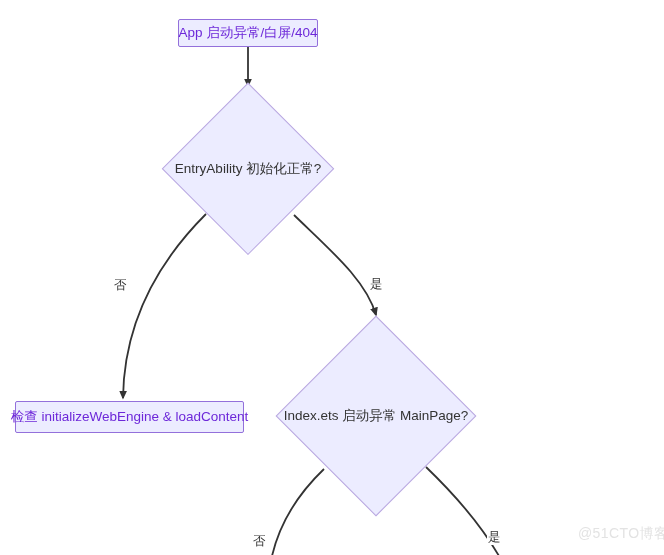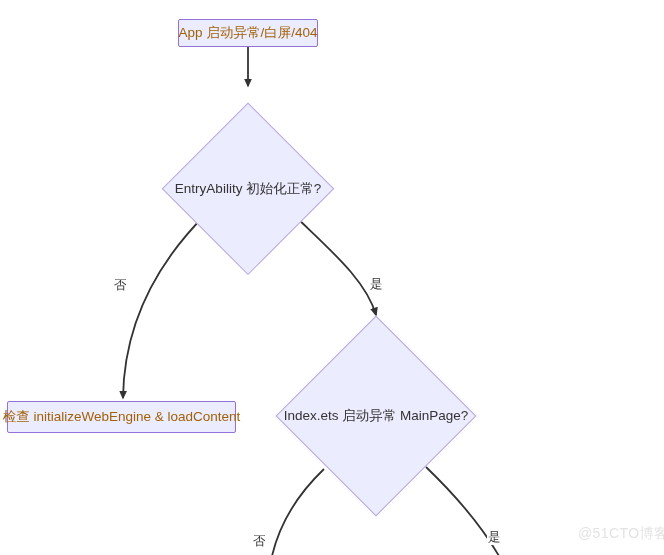--- a/index.html
+++ b/index.html
@@ -28,21 +28,21 @@
     box-sizing: border-box;
     display: flex;
     align-items: center;
     justify-content: center;
   }
   
   .node-rect {
     background: #ECECFF;
     border: 1px solid #9370DB;
     border-radius: 2px;
-    color: #a16207;
+    color: #6d28d9;
     font-size: 13.5px;
     line-height: 1.2;
     white-space: nowrap;
     padding: 0 9px;
   }
   
   .node-diamond {
     background: transparent;
     border: none;
   }
@@ -97,26 +97,26 @@
         <path d="M294,215 C330,250 366,280 376,315" marker-end="url(#arrowhead)"></path>
         <path d="M324,469 C300,492 280,522 272,556"></path>
         <path d="M426,467 C452,492 478,520 499,556"></path>
       </g>
   </svg>
 
   <div class="node node-rect" style="left: 178px; top: 19px; width: 140px; height: 28px;">
     <span>App 启动异常/白屏/404</span>
   </div>
 
-  <div class="node node-diamond" style="left: 163px; top: 104px; width: 170px; height: 170px;">
+  <div class="node node-diamond" style="left: 163px; top: 84px; width: 170px; height: 170px;">
     <span class="diamond-shape" style="width: 120.208px; height: 120.208px;"></span>
     <span class="diamond-label">EntryAbility 初始化正常?</span>
   </div>
 
-  <div class="node node-rect" style="left: 7px; top: 401px; width: 229px; height: 32px;">
+  <div class="node node-rect" style="left: 15px; top: 401px; width: 229px; height: 32px;">
     <span>检查 initializeWebEngine &amp; loadContent</span>
   </div>
 
   <div class="node node-diamond" style="left: 277px; top: 317px; width: 198px; height: 198px;">
     <span class="diamond-shape" style="width: 140.007px; height: 140.007px;"></span>
     <span class="diamond-label">Index.ets 启动异常 MainPage?</span>
   </div>
 
   <div class="edge-label" style="left: 113px; top: 278px;">否</div>
   <div class="edge-label" style="left: 369px; top: 277px;">是</div>

